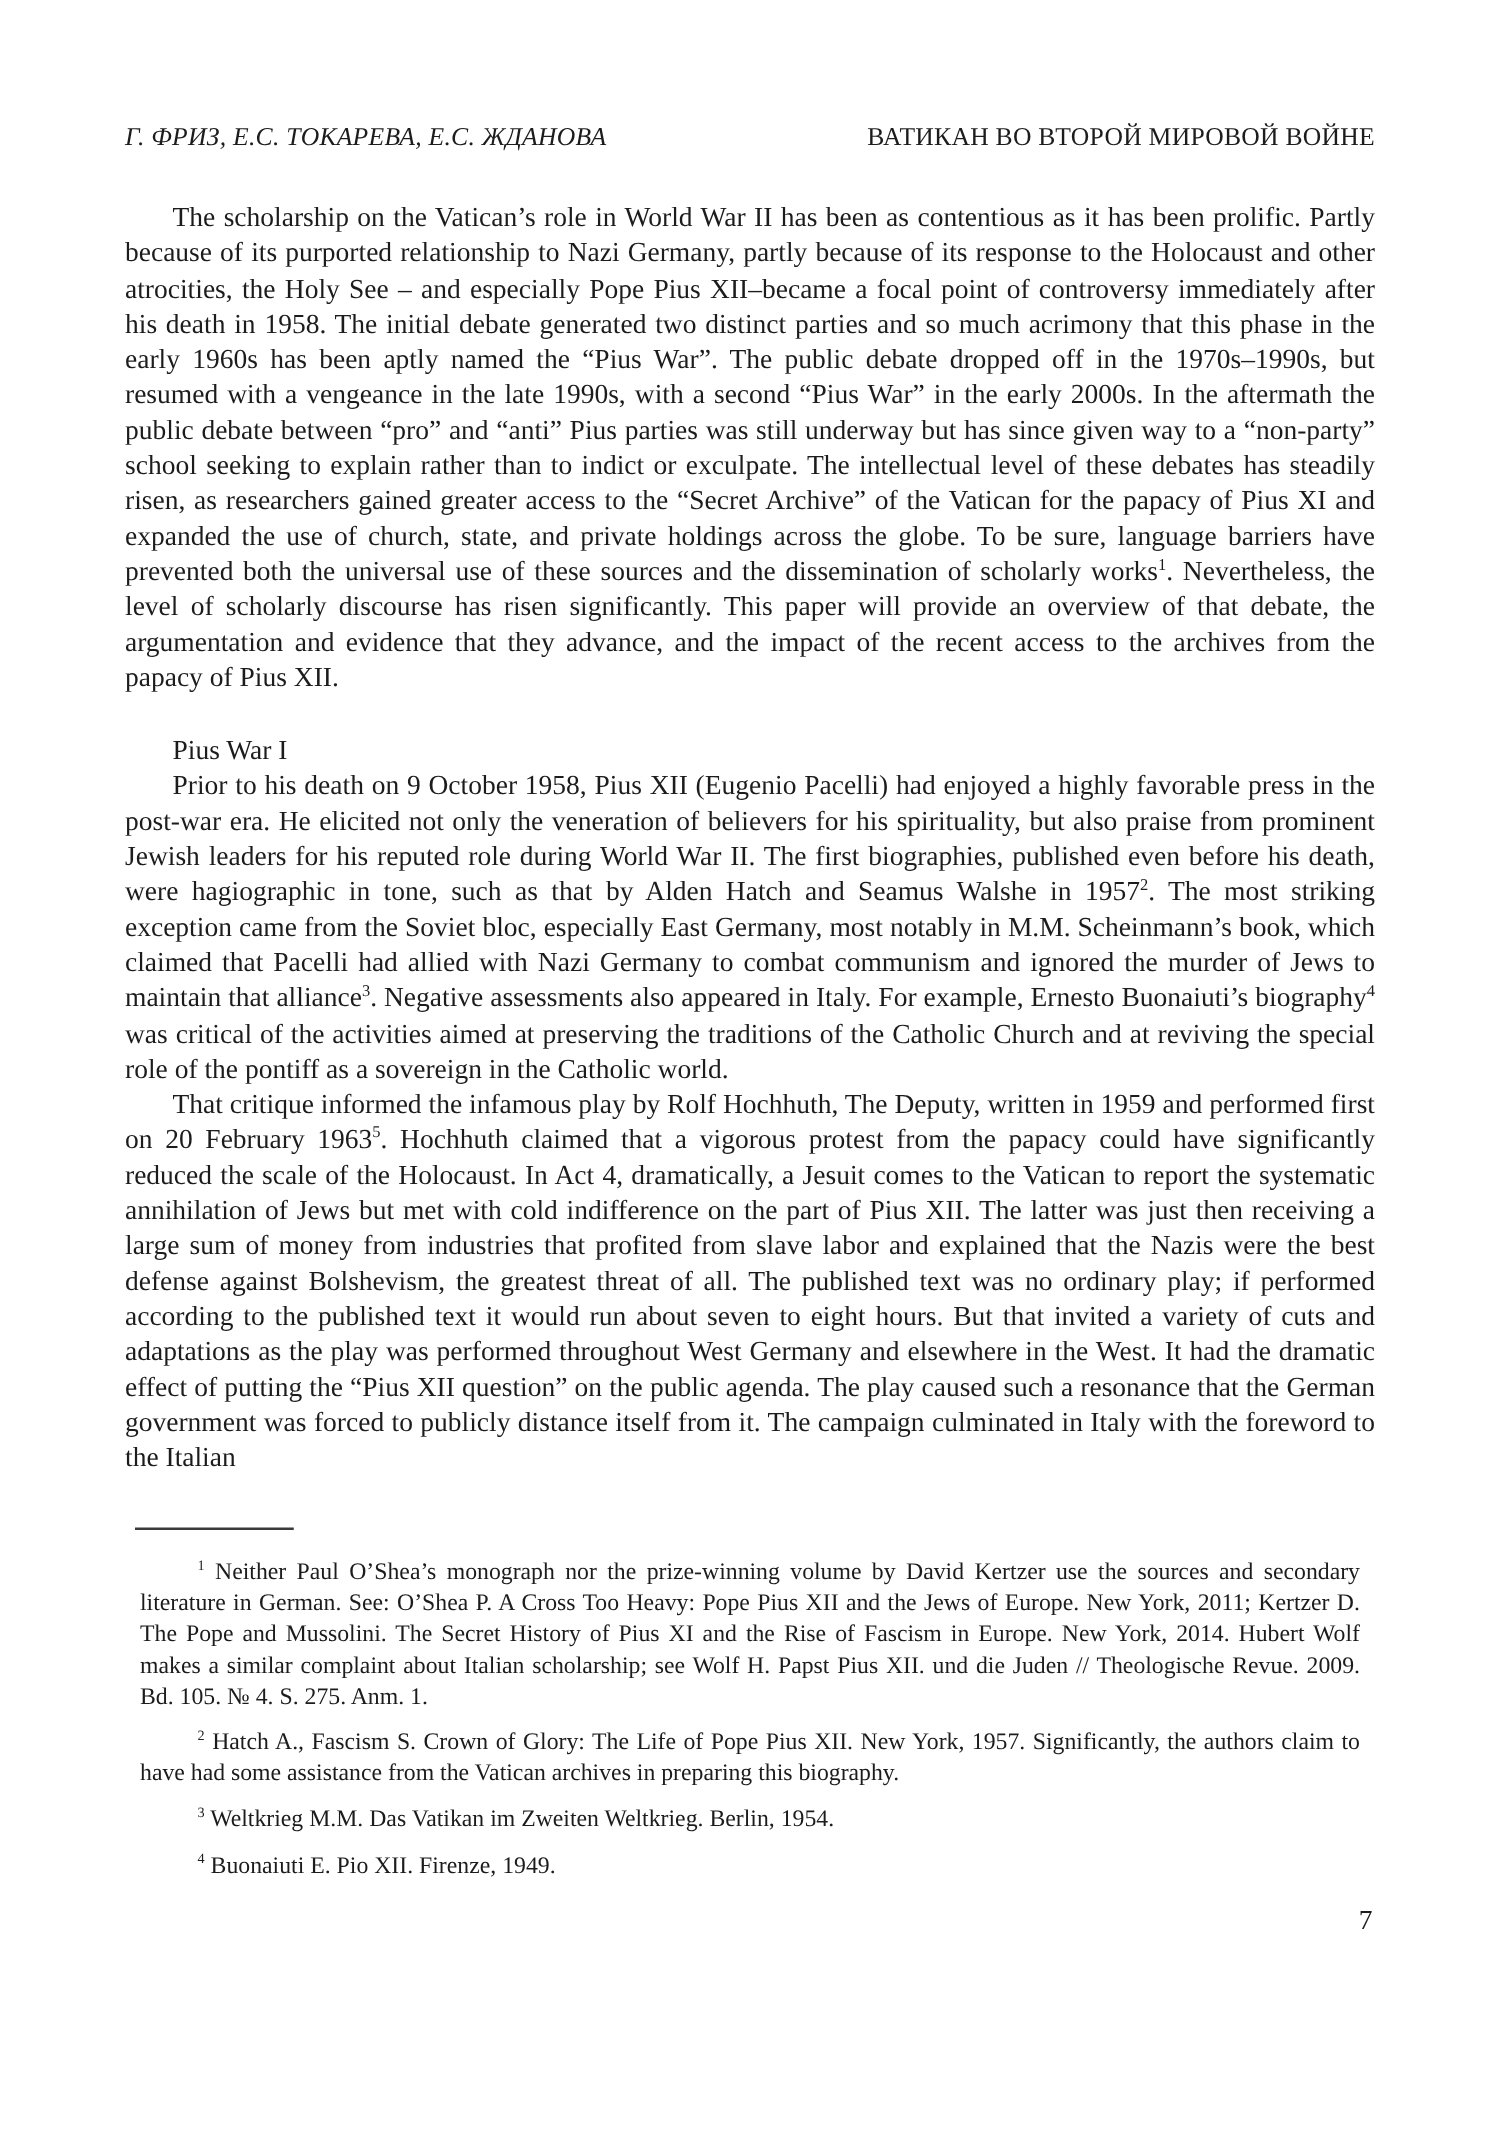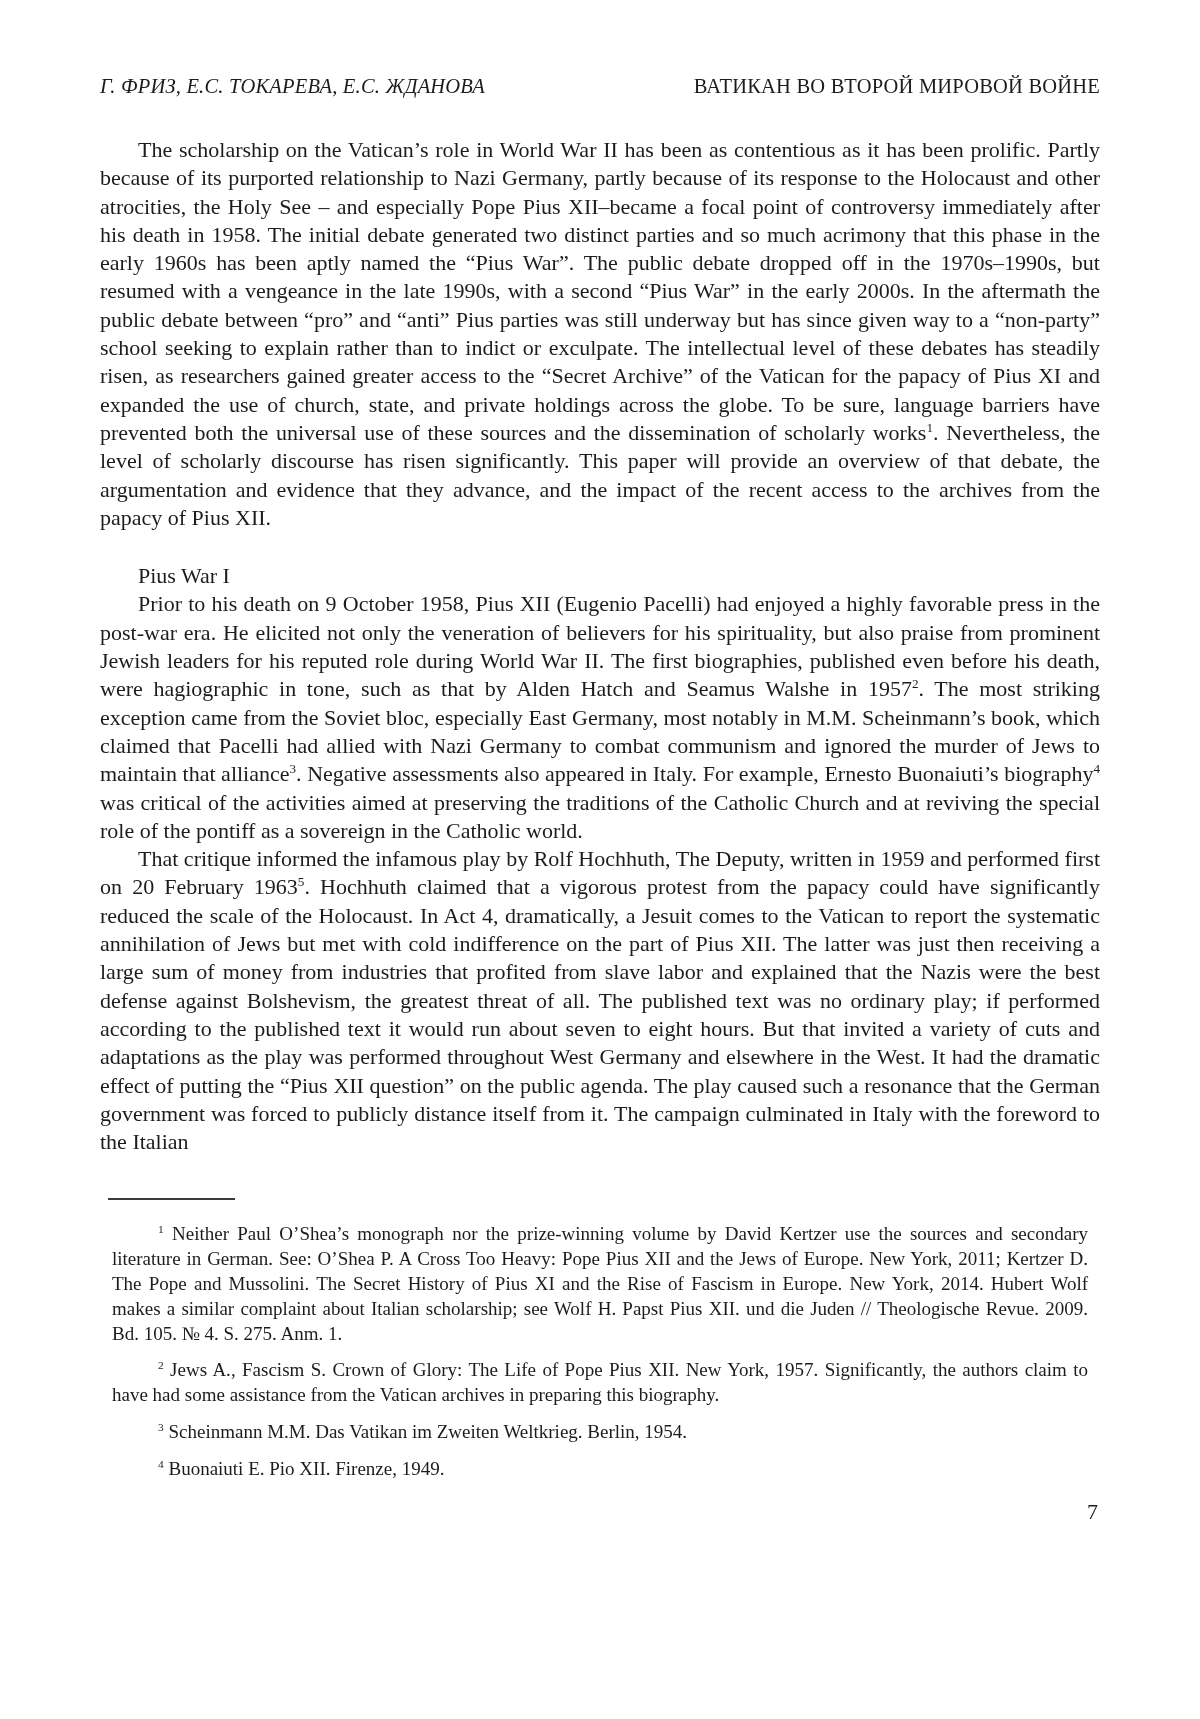--- a/index.html
+++ b/index.html
@@ -12,21 +12,21 @@
     height: 1719px;
     position: relative;
     font-family: "Liberation Serif", "DejaVu Serif", serif;
     color: #1c1c1c;
     overflow: hidden;
   }
   .page {
     box-sizing: border-box;
     width: 1200px;
     height: 1417px;
-    padding: 74px 100px 0 100px;
+    padding: 98px 100px 0 100px;
   }
   .running-header {
     display: flex;
     justify-content: space-between;
     align-items: baseline;
     font-size: 20.5px;
     line-height: 24px;
     letter-spacing: 0.2px;
     margin-bottom: 38px;
     white-space: nowrap;
@@ -102,20 +102,20 @@
 
     <p><span>Prior to his death on 9 October 1958, Pius XII (Eugenio Pacelli) had enjoyed a highly favorable press in the post-war era. He elicited not only the veneration of believers for his spirituality, but also praise from prominent Jewish leaders for his reputed role during World War II. The first biographies, published even before his death, were hagiographic in tone, such as that by Alden Hatch and Seamus Walshe in 1957</span><sup>2</sup><span>. The most striking exception came from the Soviet bloc, especially East Germany, most notably in M.M. Scheinmann’s book, which claimed that Pacelli had allied with Nazi Germany to combat communism and ignored the murder of Jews to maintain that alliance</span><sup>3</sup><span>. Negative assessments also appeared in Italy. For example, Ernesto Buonaiuti’s biography</span><sup>4</sup><span> was critical of the activities aimed at preserving the traditions of the Catholic Church and at reviving the special role of the pontiff as a sovereign in the Catholic world.</span></p>
 
     <p><span>That critique informed the infamous play by Rolf Hochhuth, </span><span class="it">The Deputy,</span><span> written in 1959 and performed first on 20 February 1963</span><sup>5</sup><span>. Hochhuth claimed that a vigorous protest from the papacy could have significantly reduced the scale of the Holocaust. In Act 4, dramatically, a Jesuit comes to the Vatican to report the systematic annihilation of Jews but met with cold indifference on the part of Pius XII. The latter was just then receiving a large sum of money from industries that profited from slave labor and explained that the Nazis were the best defense against Bolshevism, the greatest threat of all. The published text was no ordinary play; if performed according to the published text it would run about seven to eight hours. But that invited a variety of cuts and adaptations as the play was performed throughout West Germany and elsewhere in the West. It had the dramatic effect of putting the “Pius XII question” on the public agenda. The play caused such a resonance that the German government was forced to publicly distance itself from it. The campaign culminated in Italy with the foreword to the Italian</span></p>
   </main>
 
   <div class="footnote-separator"></div>
 
   <section class="footnotes">
     <p><sup>1</sup><span> Neither Paul O’Shea’s monograph nor the prize-winning volume by David Kertzer use the sources and secondary literature in German. See: </span><span class="it">O’Shea P.</span><span> A Cross Too Heavy: Pope Pius XII and the Jews of Europe. New York, 2011; </span><span class="it">Kertzer D.</span><span> The Pope and Mussolini. The Secret History of Pius XI and the Rise of Fascism in Europe. New York, 2014. Hubert Wolf makes a similar complaint about Italian scholarship; see </span><span class="it">Wolf H.</span><span> Papst Pius XII. und die Juden // Theologische Revue. 2009. Bd. 105. № 4. S. 275. Anm. 1.</span></p>
-    <p><sup>2</sup><span> </span><span class="it">Jews A.</span><span>, </span><span class="it">Fascism S.</span><span> Crown of Glory: The Life of Pope Pius XII. New York, 1957. Significantly, the authors claim to have had some assistance from the Vatican archives in preparing this biography.</span></p>
-    <p><sup>3</sup><span> </span><span class="it">Scheinmann M.M.</span><span> Das Vatikan im Zweiten Weltkrieg. Berlin, 1954.</span></p>
+    <p><sup>2</sup><span> </span><span class="it">Hatch A.</span><span>, </span><span class="it">Fascism S.</span><span> Crown of Glory: The Life of Pope Pius XII. New York, 1957. Significantly, the authors claim to have had some assistance from the Vatican archives in preparing this biography.</span></p>
+    <p><sup>3</sup><span> </span><span class="it">Weltkrieg M.M.</span><span> Das Vatikan im Zweiten Weltkrieg. Berlin, 1954.</span></p>
     <p><sup>4</sup><span> </span><span class="it">Buonaiuti E.</span><span> Pio XII. Firenze, 1949.</span></p>
   </section>
 
   <div class="page-number">7</div>
 
 </div>
 
 </body></html>

